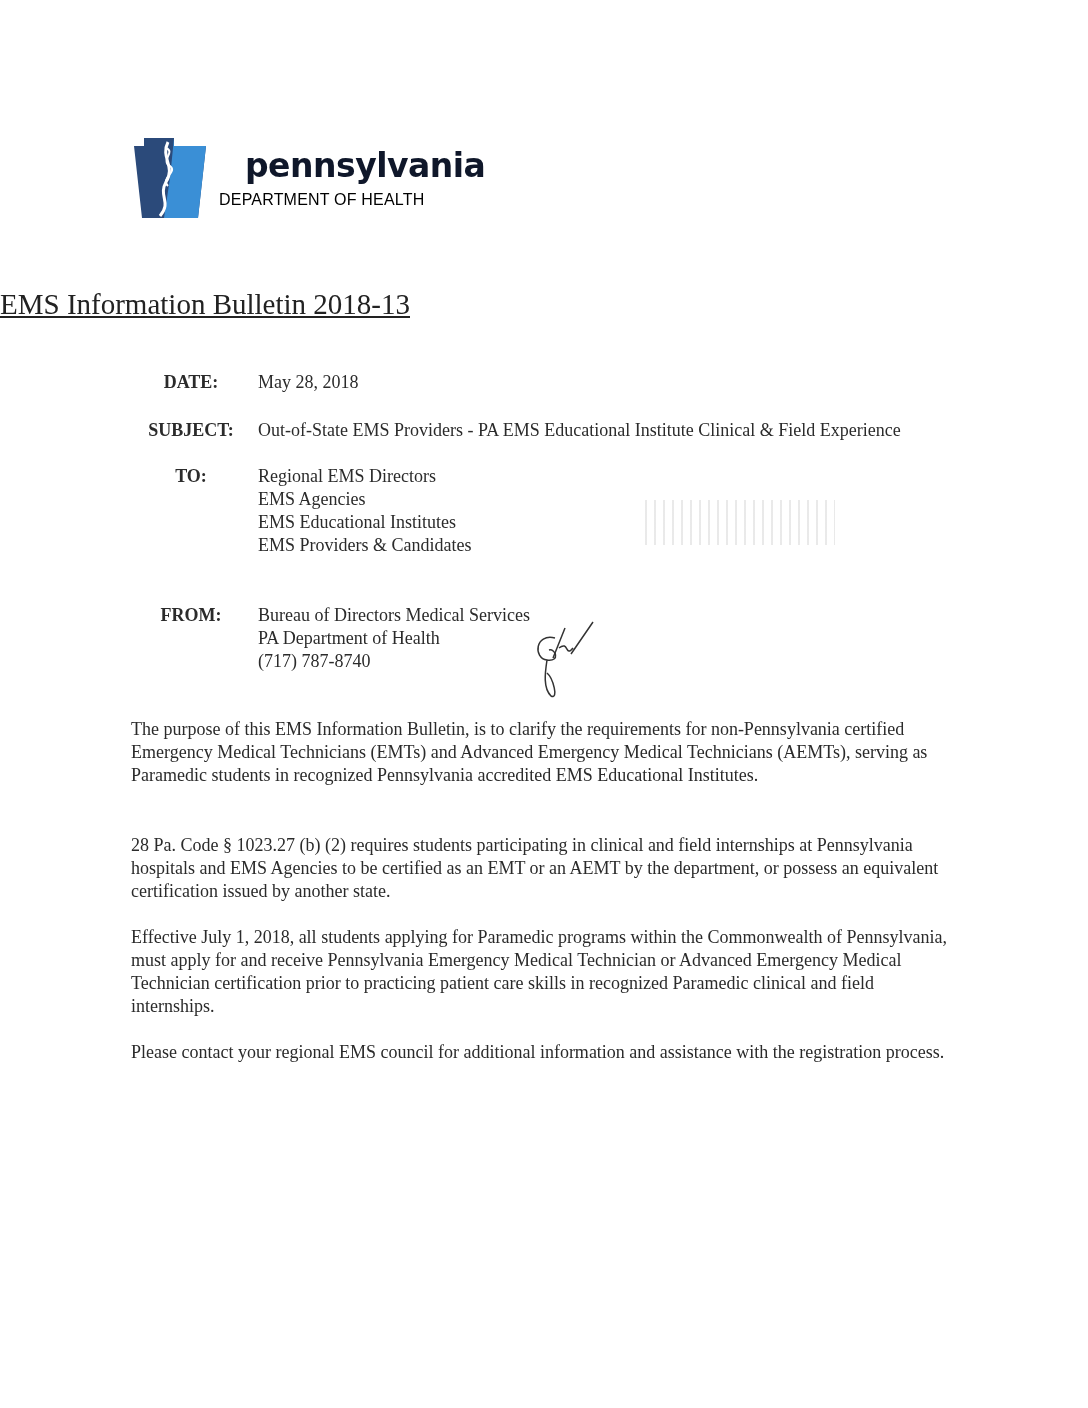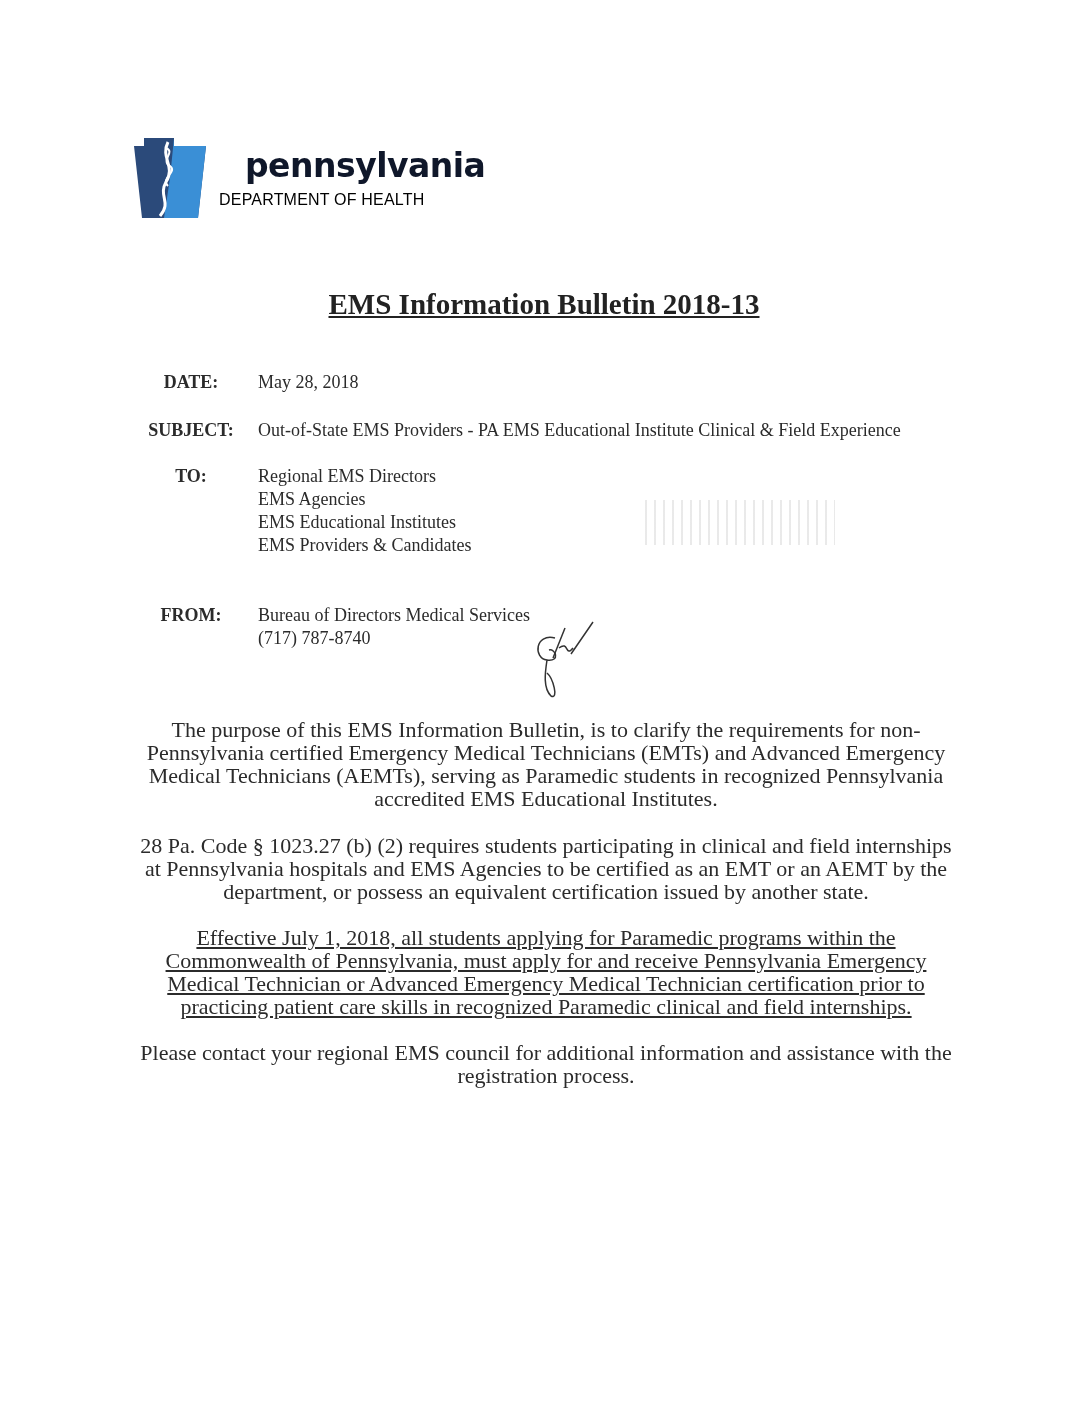--- a/index.html
+++ b/index.html
@@ -4,26 +4,26 @@
 <style>
   html, body { margin:0; padding:0; background:#ffffff; }
   body { width:1088px; height:1408px; position:relative; overflow:hidden;
          font-family:"Liberation Serif", serif; color:#2b2b2b; }
   .logo { position:absolute; left:130px; top:138px; width:320px; height:80px; }
   .logo svg { position:absolute; left:0; top:0; }
   .logo-word { position:absolute; left:87px; top:8px; font-family:"DejaVu Sans", sans-serif;
                font-weight:bold; font-size:33px; color:#0f172a; letter-spacing:-0.5px;margin-left:28px; }
   .logo-dept { position:absolute; left:89px; top:53px; font-family:"Liberation Sans", sans-serif;
                font-size:16px; color:#000000; letter-spacing:0.2px; }
-  .title { position:absolute; left:0; width:1088px; top:288px; text-align:center;
-           font-weight:bold; font-size:29px; text-decoration:underline; color:#222; }
+  .title { position:absolute; left:0; width:1088px; top:288px; 
+           font-weight:normal; font-size:29px; text-decoration:underline; color:#222; }
   .row { position:absolute; left:131px; font-size:18px; line-height:23px; }
   .lbl { position:absolute; left:0; top:0; font-weight:bold; width:120px;text-align:center; }
   .val { position:absolute; left:127px; top:0; white-space:nowrap; }
-  .para { position:absolute; left:131px; width:830px; font-size:22px; line-height:23px;text-align:center; }
+  .para { position:absolute; left:131px; width:830px; font-size:18px; line-height:23px; }
   .sig { position:absolute; left:525px; top:618px; }
   .smudge { position:absolute; left:645px; top:500px; width:190px; height:45px; opacity:0.18;
             background:repeating-linear-gradient(90deg,#888 0 2px,transparent 2px 9px); }
 </style>
 </head>
 <body>
 
 <div class="logo">
   <svg width="80" height="80" viewBox="0 0 80 80">
     <polygon points="4,8 14,8 14,0 44,0 44,8 76,8 68,80 12,80" fill="#2b4a7a"></polygon>
@@ -56,25 +56,26 @@
     <div>EMS Providers &amp; Candidates</div>
   </div>
 </div>
 
 <div class="smudge"></div>
 
 <div class="row" style="top:604px;">
   <span class="lbl">FROM:</span>
   <div class="val">
     <div>Bureau of Directors Medical Services</div>
+    <div>PA Department of Health</div>
     <div>(717) 787-8740</div>
   </div>
 </div>
 
 <svg class="sig" width="70" height="85" viewBox="0 0 70 85">
   <path d="M30,20 C10,15 8,40 22,42 C36,44 30,30 24,32 M22,42 C20,55 18,70 26,78 C34,82 28,60 22,55" stroke="#333" stroke-width="1.5" fill="none"></path>
   <path d="M28,40 L40,10 M34,30 C44,22 40,40 48,30 M46,36 L68,4" stroke="#333" stroke-width="1.5" fill="none"></path>
 </svg>
 
 <div class="para" style="top:718px;">The purpose of this EMS Information Bulletin, is to clarify the requirements for non-Pennsylvania certified Emergency Medical Technicians (EMTs) and Advanced Emergency Medical Technicians (AEMTs), serving as Paramedic students in recognized Pennsylvania accredited EMS Educational Institutes.</div>
 <div class="para" style="top:834px;">28 Pa. Code § 1023.27 (b) (2) requires students participating in clinical and field internships at Pennsylvania hospitals and EMS Agencies to be certified as an EMT or an AEMT by the department, or possess an equivalent certification issued by another state.</div>
-<div class="para" style="top:926px;text-decoration:underline;">Effective July 1, 2018, all students applying for Paramedic programs within the Commonwealth of Pennsylvania, must apply for and receive Pennsylvania Emergency Medical Technician or Advanced Emergency Medical Technician certification prior to practicing patient care skills in recognized Paramedic clinical and field internships.</div>
+<div class="para" style="top:926px;">Effective July 1, 2018, all students applying for Paramedic programs within the Commonwealth of Pennsylvania, must apply for and receive Pennsylvania Emergency Medical Technician or Advanced Emergency Medical Technician certification prior to practicing patient care skills in recognized Paramedic clinical and field internships.</div>
 <div class="para" style="top:1041px;">Please contact your regional EMS council for additional information and assistance with the registration process.</div>
 
 </body></html>

